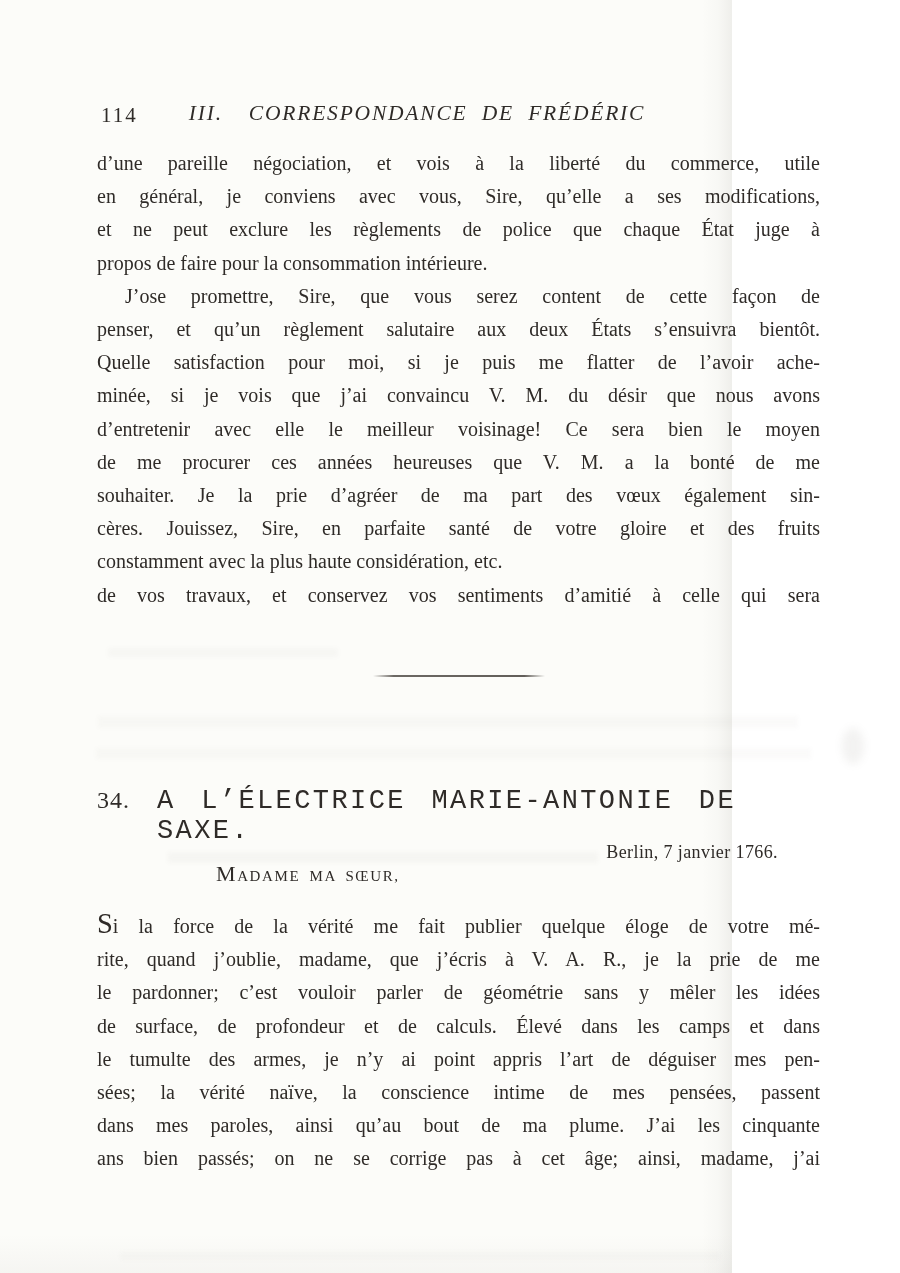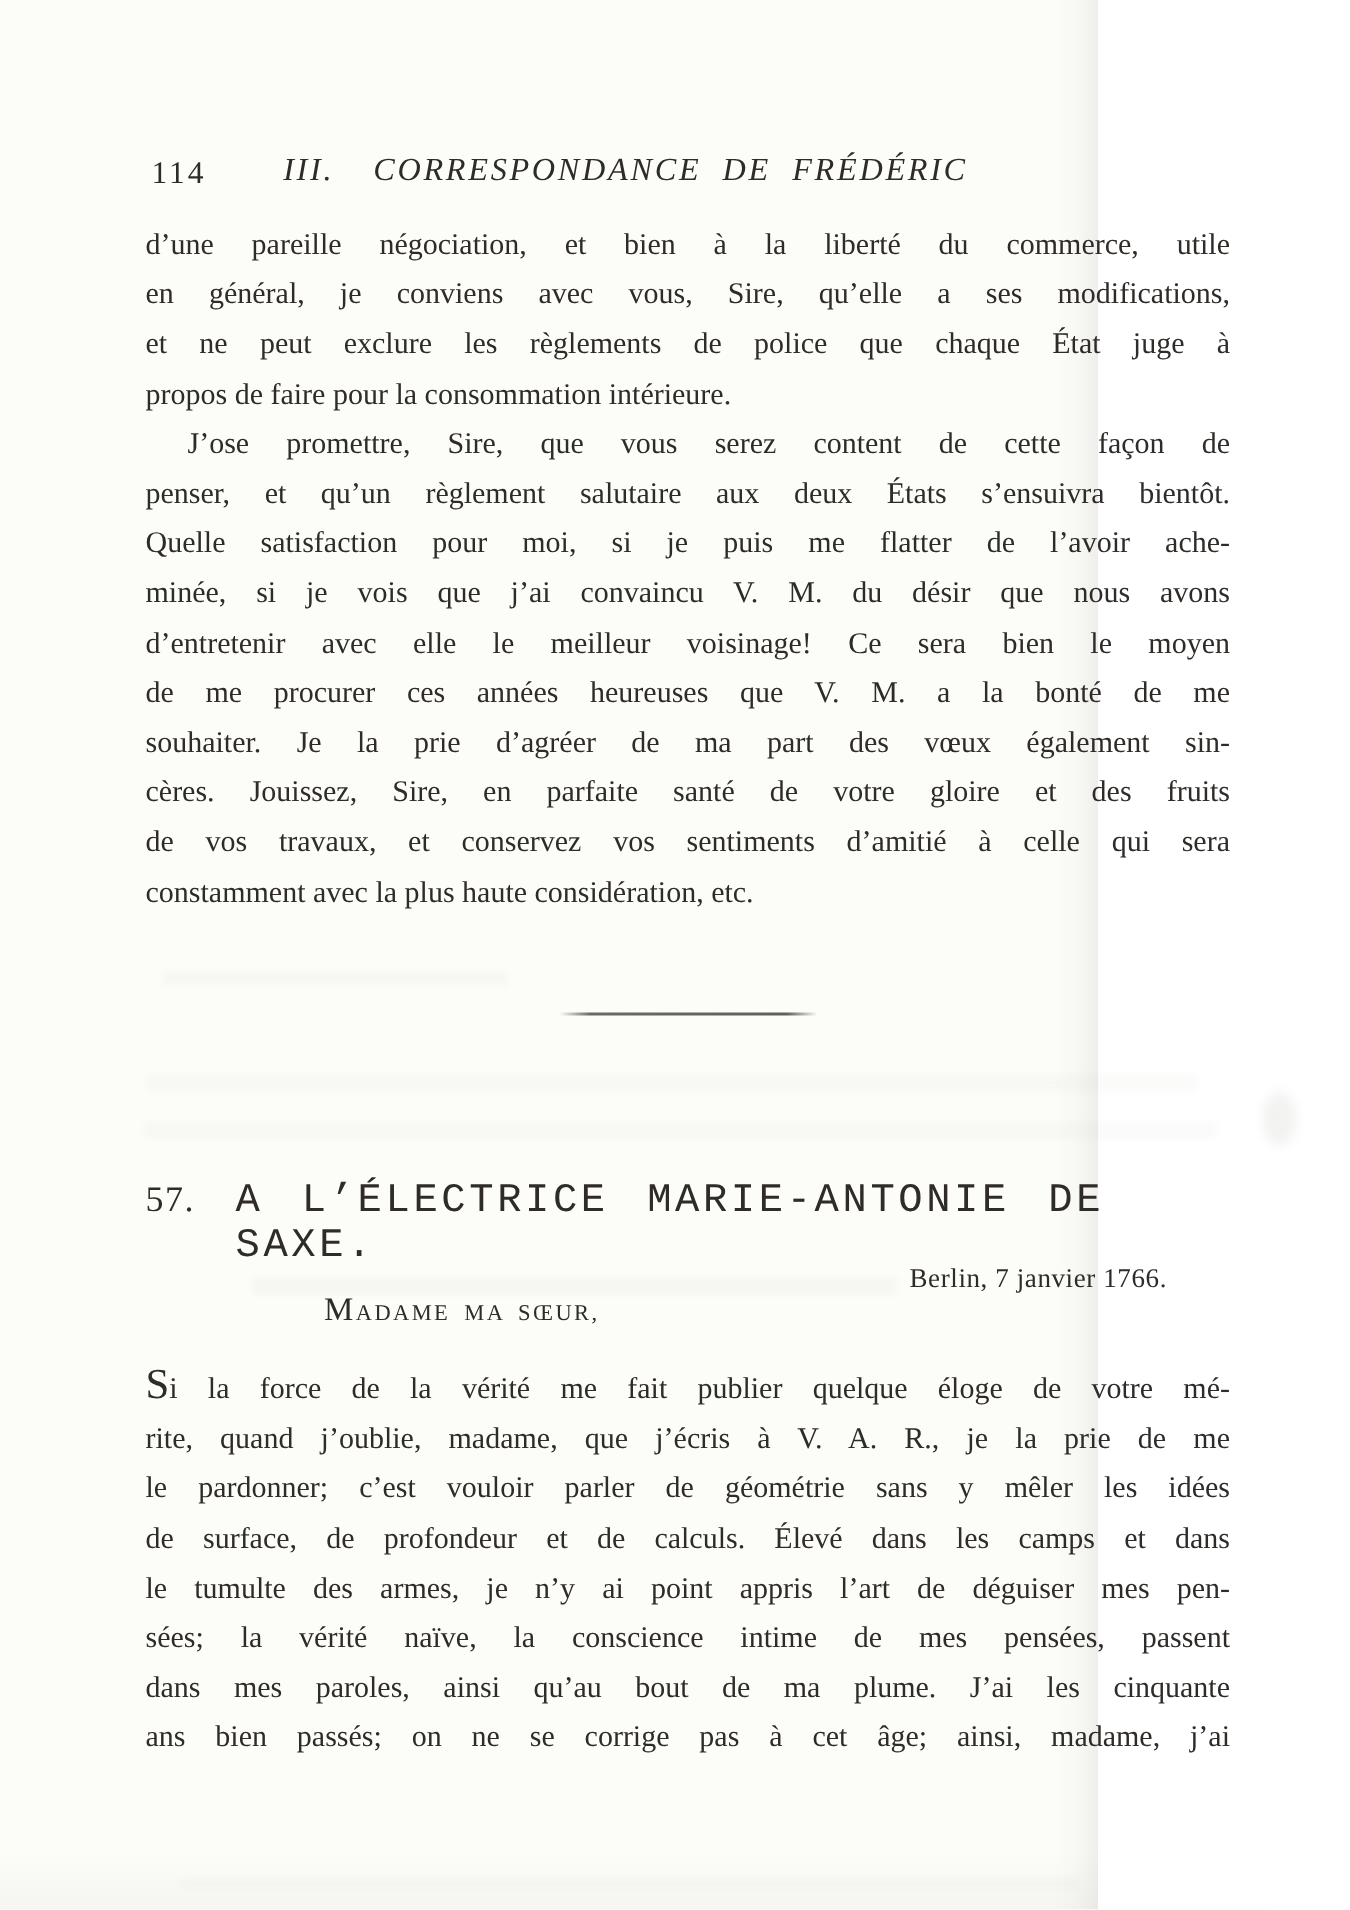--- a/index.html
+++ b/index.html
@@ -73,42 +73,42 @@
 
 <div class="page">
 
   <div class="page-number">114</div>
   <div class="running-head">
     <span>III.</span>
     <span>CORRESPONDANCE DE FRÉDÉRIC</span>
   </div>
 
   <div class="measure bodytext">
-    <div class="line">d’une pareille négociation, et bien à la liberté du commerce, utile</div>
+    <div class="line">d’une pareille négociation, et vois à la liberté du commerce, utile</div>
     <div class="line">en général, je conviens avec vous, Sire, qu’elle a ses modifications,</div>
     <div class="line">et ne peut exclure les règlements de police que chaque État juge à</div>
     <div class="line last">propos de faire pour la consommation intérieure.</div>
     <div class="line indent">J’ose promettre, Sire, que vous serez content de cette façon de</div>
     <div class="line">penser, et qu’un règlement salutaire aux deux États s’ensuivra bientôt.</div>
     <div class="line">Quelle satisfaction pour moi, si je puis me flatter de l’avoir ache-</div>
     <div class="line">minée, si je vois que j’ai convaincu V. M. du désir que nous avons</div>
     <div class="line">d’entretenir avec elle le meilleur voisinage! Ce sera bien le moyen</div>
     <div class="line">de me procurer ces années heureuses que V. M. a la bonté de me</div>
     <div class="line">souhaiter. Je la prie d’agréer de ma part des vœux également sin-</div>
     <div class="line">cères. Jouissez, Sire, en parfaite santé de votre gloire et des fruits</div>
+    <div class="line last">constamment avec la plus haute considération, etc.</div>
     <div class="line">de vos travaux, et conservez vos sentiments d’amitié à celle qui sera</div>
-    <div class="line last">constamment avec la plus haute considération, etc.</div>
   </div>
 
   <div class="measure divider-row">
     <div class="divider"></div>
   </div>
 
   <div class="measure letter-heading">
-    <span class="letter-number">57.</span>
+    <span class="letter-number">34.</span>
     <span class="letter-title">A L’ÉLECTRICE MARIE-ANTONIE DE SAXE.</span>
   </div>
 
   <div class="measure dateline">Berlin, 7 janvier 1766.</div>
 
   <div class="salutation">MADAME MA SŒUR,</div>
 
   <div class="measure letter-body">
     <div class="line lead">Si la force de la vérité me fait publier quelque éloge de votre mé-</div>
     <div class="line">rite, quand j’oublie, madame, que j’écris à V. A. R., je la prie de me</div>

